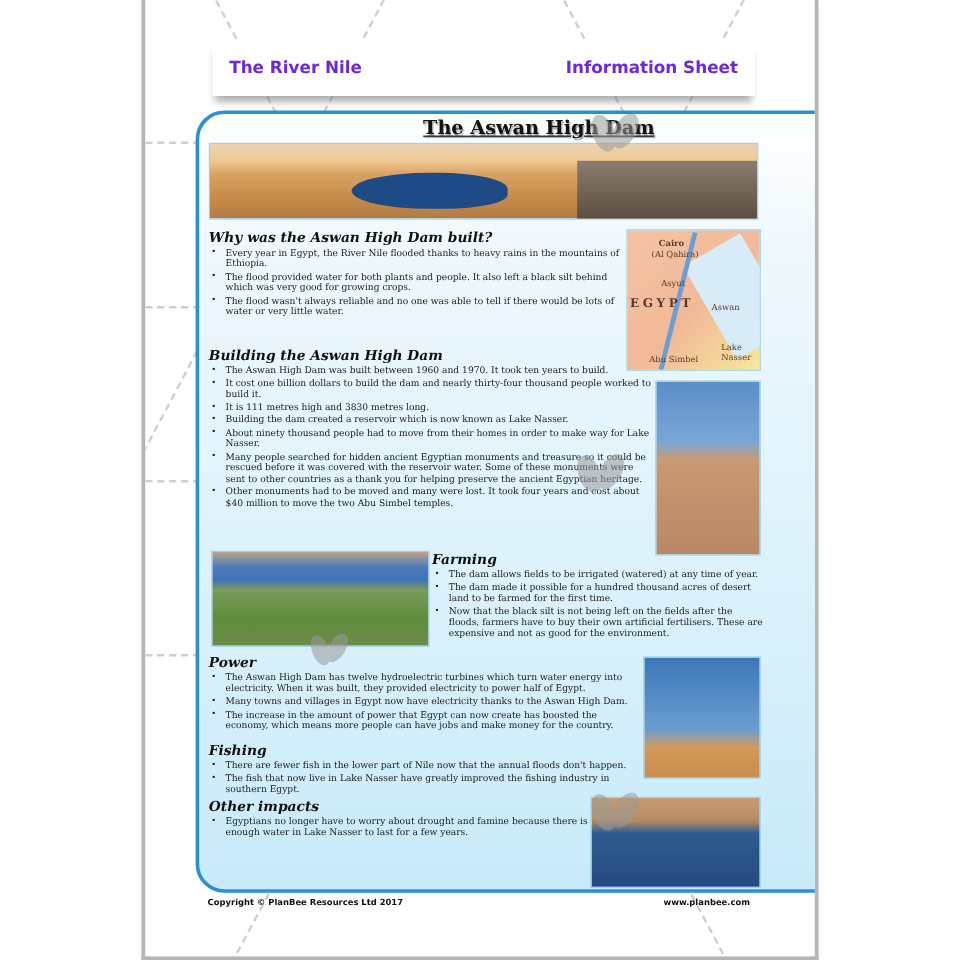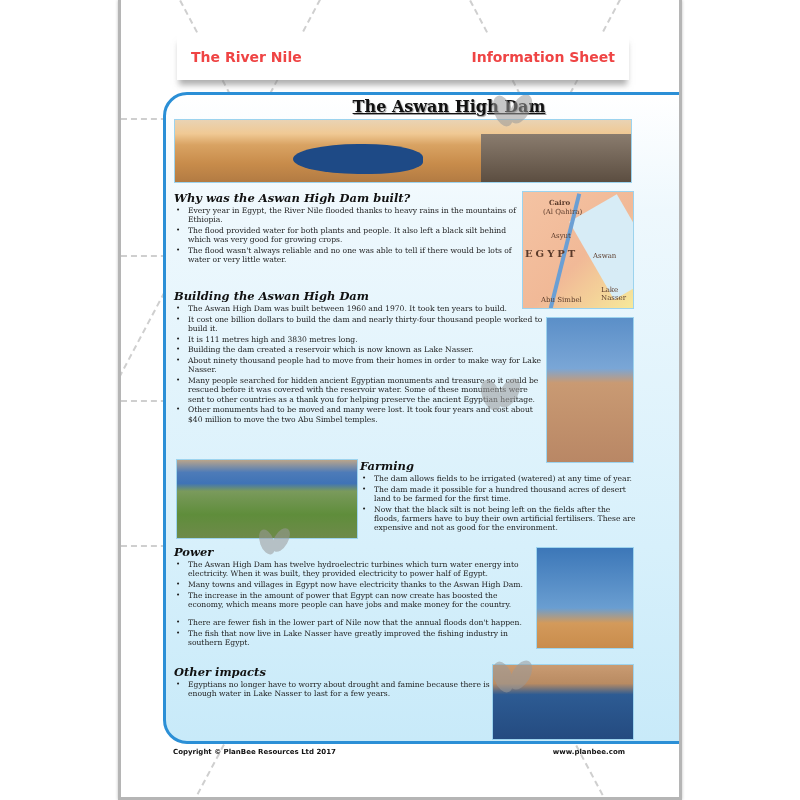--- a/index.html
+++ b/index.html
@@ -15,21 +15,21 @@
     }
     
     .wm { position: absolute; border-top: 2px dashed #cfcfcf; transform-origin: 0 0; pointer-events: none; }
 
     .header-band {
       position: absolute; left: 56px; top: 34px; width: 452px; height: 46px;
       background: #ffffff;
       box-shadow: 0 7px 6px -2px rgba(120,120,120,0.6);
       display: flex; justify-content: space-between; align-items: center;
       padding: 0 14px;
-      font-family: "DejaVu Sans", sans-serif; font-weight: bold; font-size: 14px; color: #ef4444;
+      font-family: "DejaVu Sans", sans-serif; font-weight: bold; font-size: 14px; color: #6d28d9;
     }
 
     .panel {
       position: absolute; left: 42px; top: 92px; width: 572px; height: 652px;
       border: 3px solid #2b8fd6; border-radius: 24px;
       background: linear-gradient(to bottom, #ffffff 0%, #eef8fd 18%, #d7f0fb 70%, #c8eaf9 100%);
       overflow: hidden;
     }
     .title {
       position: absolute; left: 0; top: 2px; width: 100%; text-align: center;
@@ -147,20 +147,21 @@
     <div class="section" style="left:8px;top:450px;width:360px;">
       <div class="sec-head">Power</div>
       <ul class="bullets">
         <li>The Aswan High Dam has twelve hydroelectric turbines which turn water energy into electricity. When it was built, they provided electricity to power half of Egypt.</li>
         <li>Many towns and villages in Egypt now have electricity thanks to the Aswan High Dam.</li>
         <li>The increase in the amount of power that Egypt can now create has boosted the economy, which means more people can have jobs and make money for the country.</li>
       </ul>
     </div>
 
     <div class="section" style="left:8px;top:523px;width:364px;">
+      <div class="sec-head">Fishing</div>
       <ul class="bullets">
         <li>There are fewer fish in the lower part of Nile now that the annual floods don't happen.</li>
         <li>The fish that now live in Lake Nasser have greatly improved the fishing industry in southern Egypt.</li>
       </ul>
     </div>
 
     <div class="section" style="left:8px;top:570px;width:316px;">
       <div class="sec-head">Other impacts</div>
       <ul class="bullets">
         <li>Egyptians no longer have to worry about drought and famine because there is enough water in Lake Nasser to last for a few years.</li>

